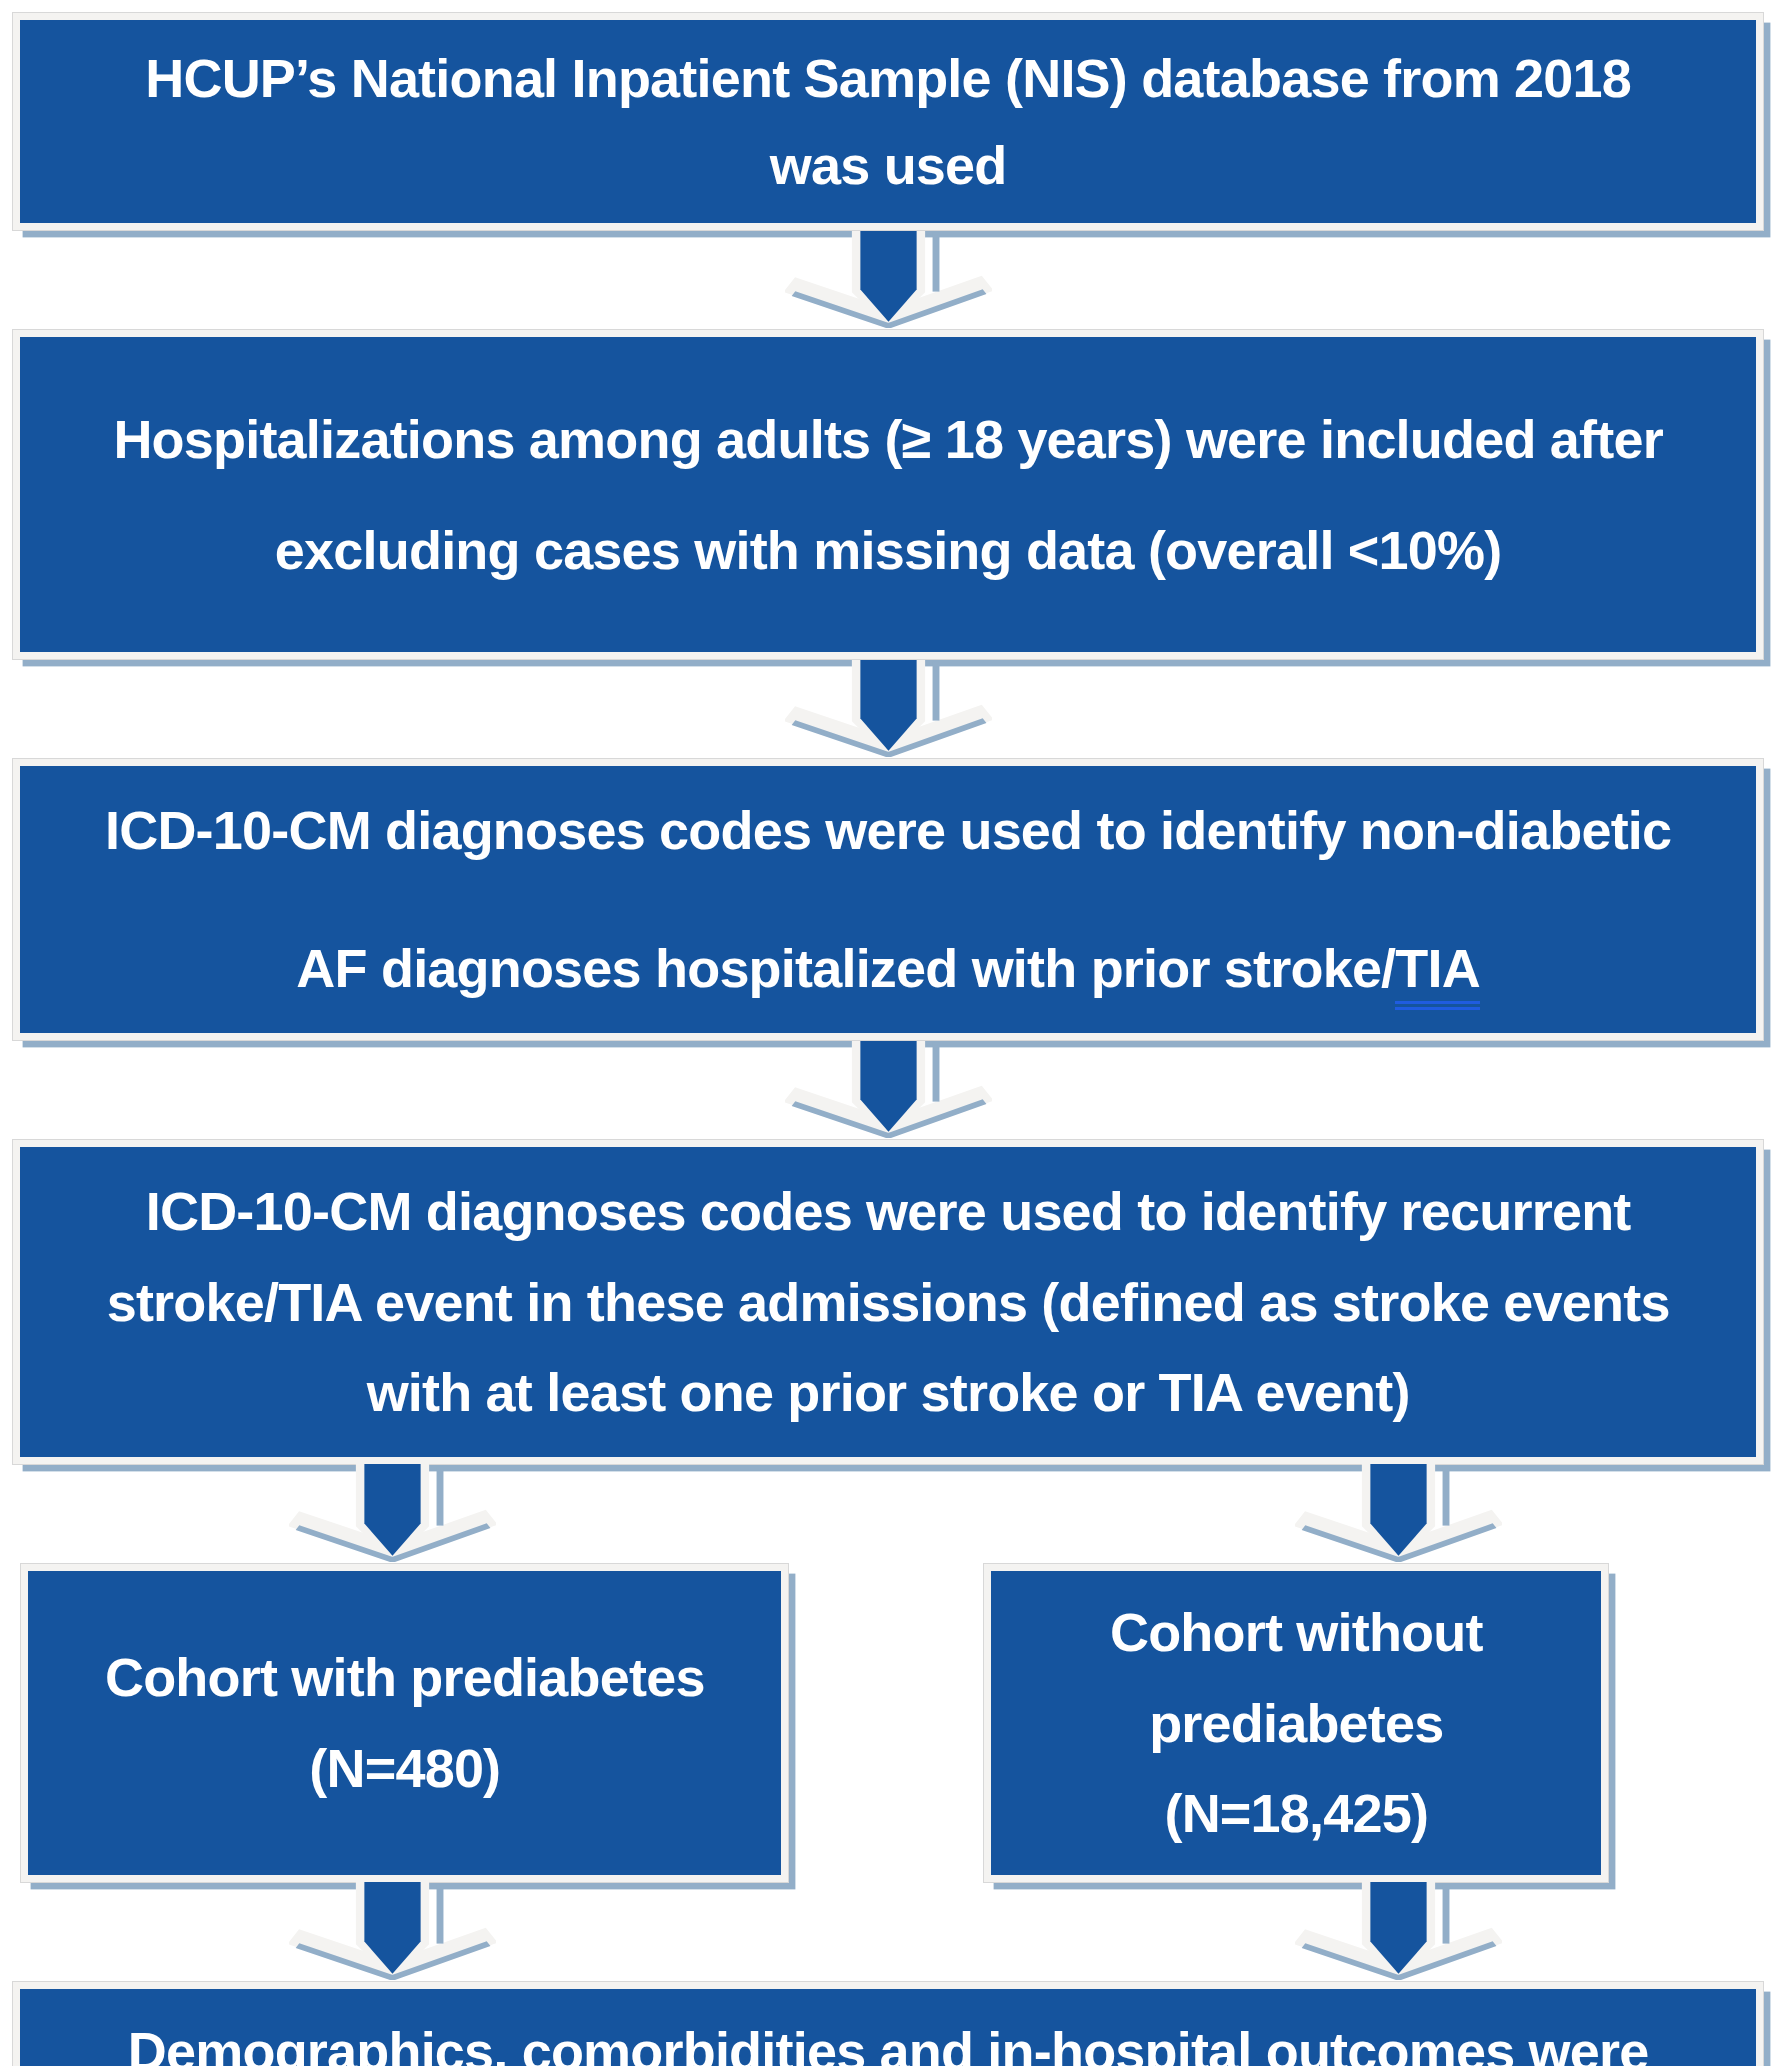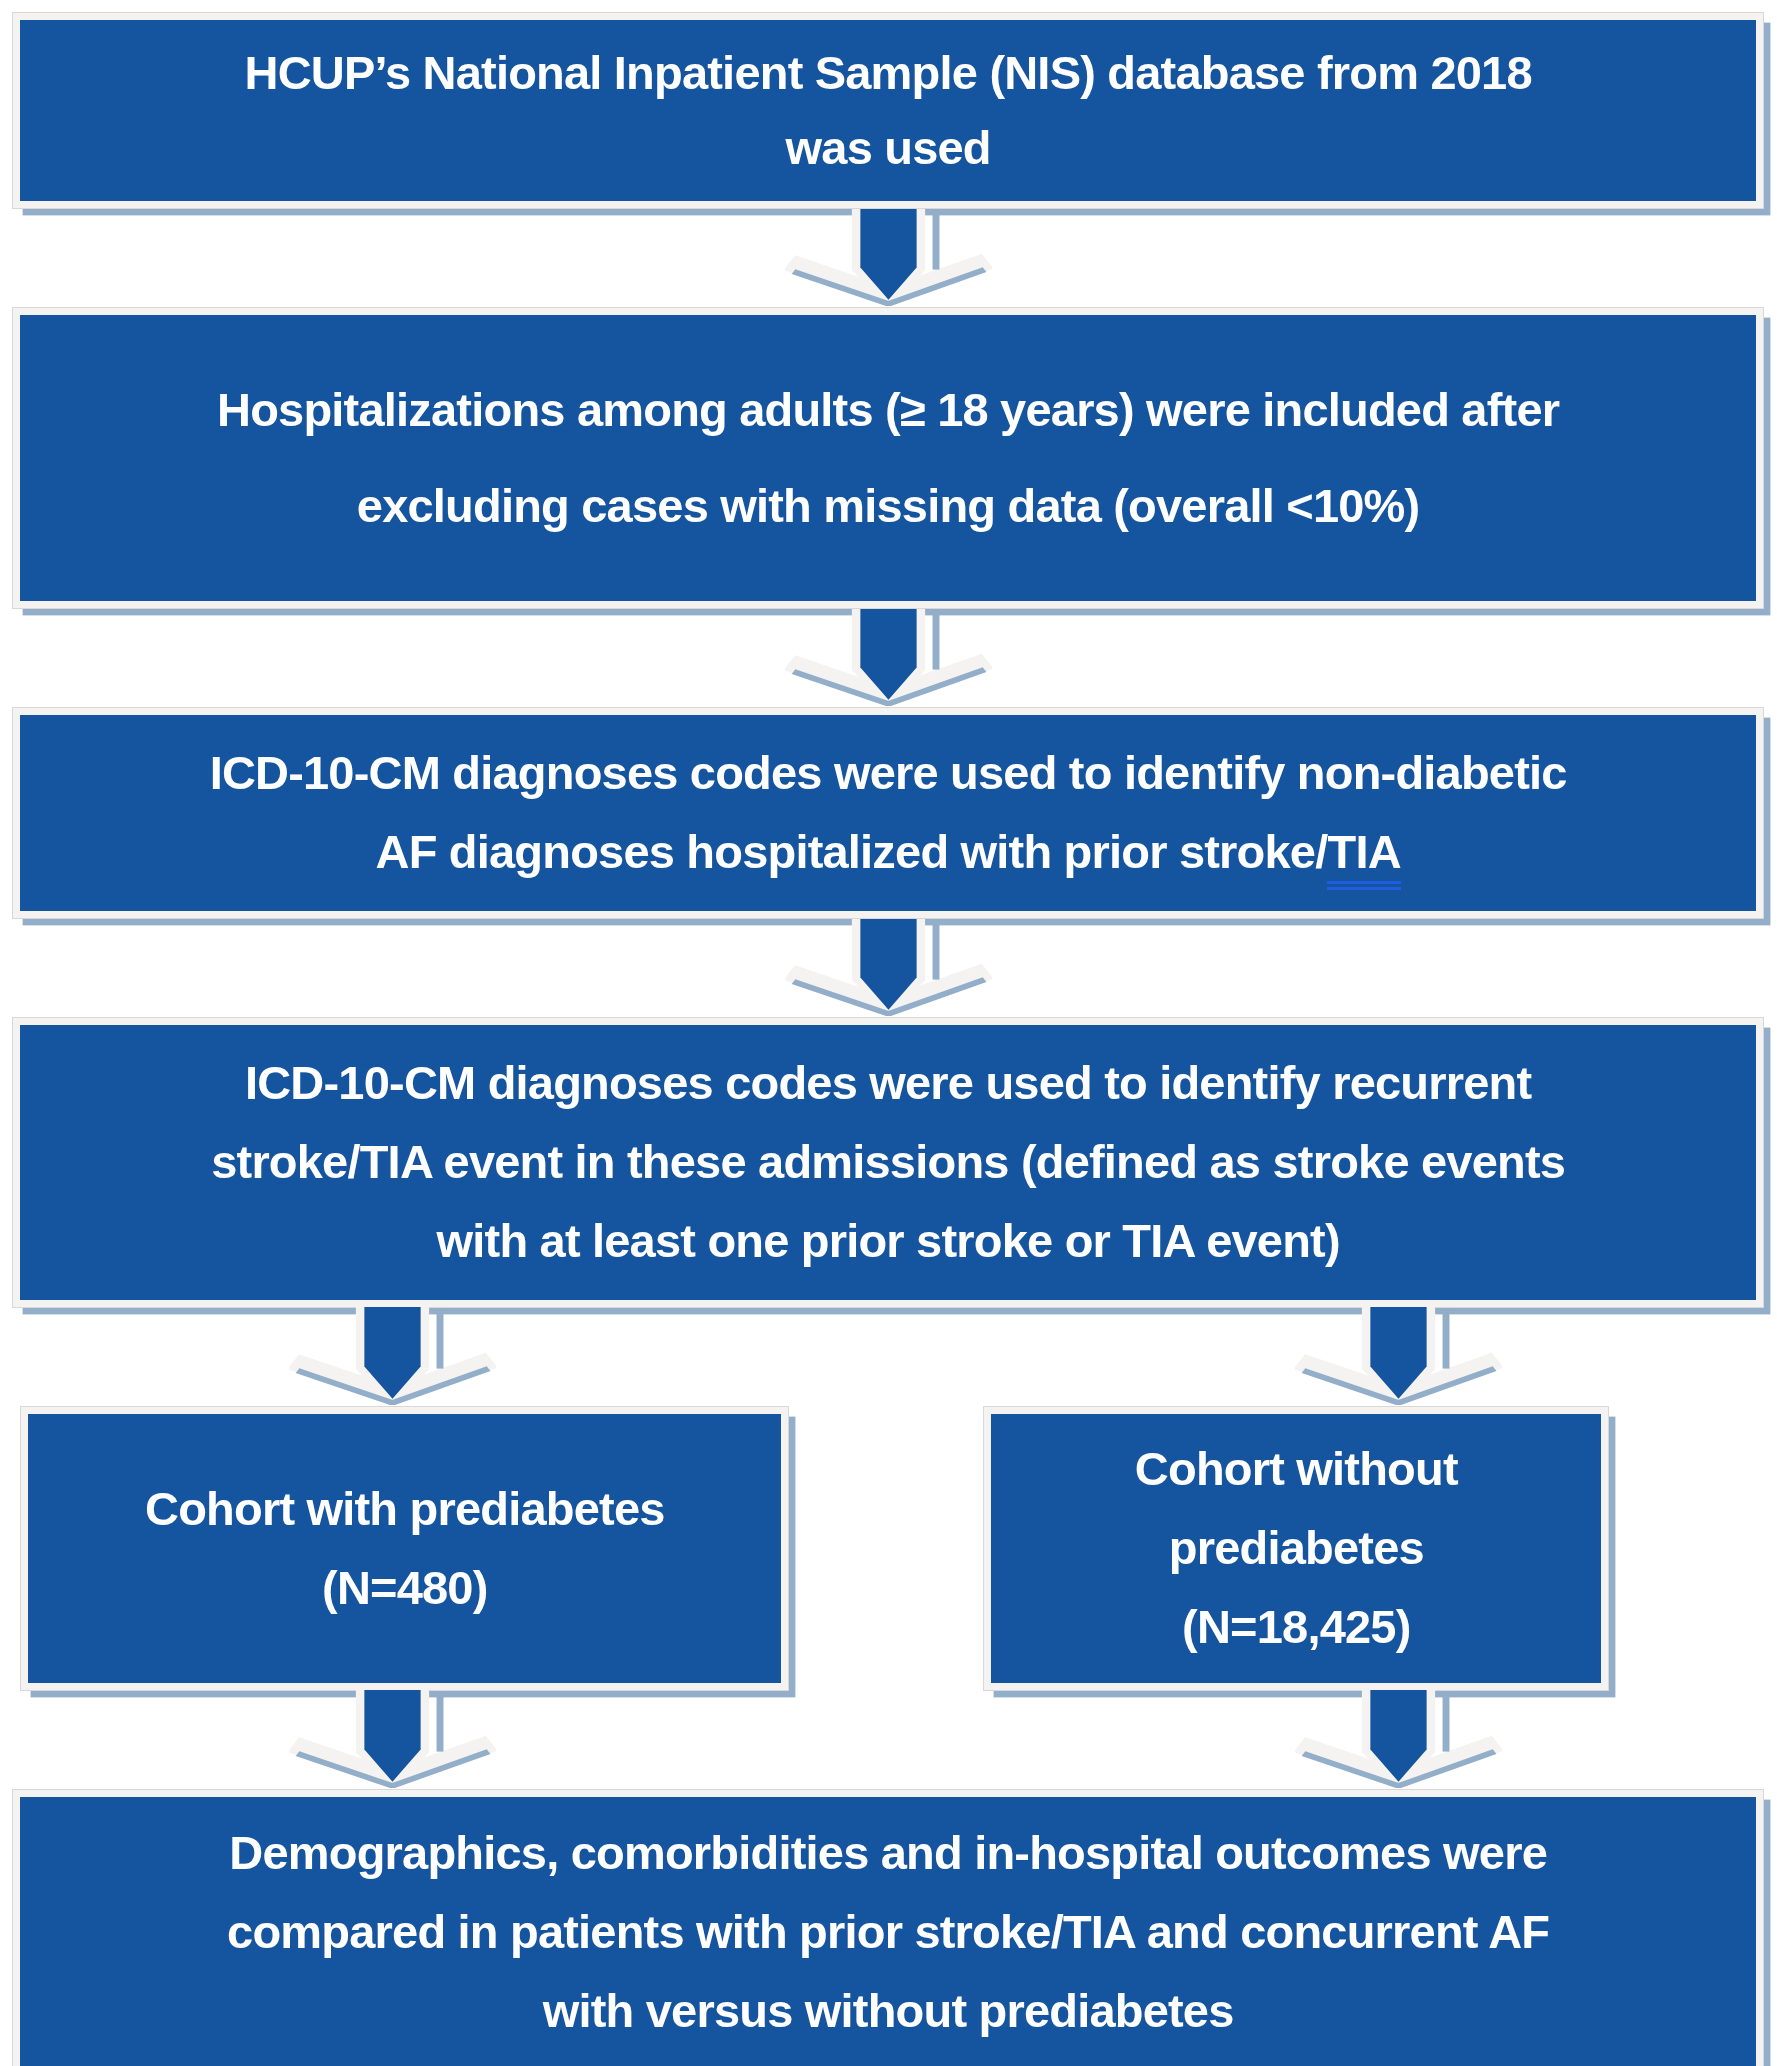--- a/index.html
+++ b/index.html
@@ -21,31 +21,31 @@
     overflow:hidden;
   }
   .box{
     background:var(--box-fill);
     border:7.4px solid var(--box-frame);
     outline:1.1px solid var(--outline);
     box-shadow:8.5px 8.5px 0 -1.1px var(--shadow);
     color:var(--text);
     font-weight:bold;
     text-align:center;
-    font-size:47px;
+    font-size:54px;
     letter-spacing:-0.8px;
     display:flex;flex-direction:column;justify-content:center;
   }
   .box-text{white-space:pre-line;}
   .lh-tight{line-height:1.60;}
   .lh-airy{line-height:2.05;}
   .lh-three{line-height:1.68;}
   .pad-box1{padding:15px 32px;}
   .pad-box2{padding:47px 22px;}
-  .pad-box3{padding:19px 32px;}
+  .pad-box3{padding:19px 32px;gap:47px;}
   .pad-box6{padding:17px 32px;}
   .pad-cohort{padding:16px 21px;}
   .arrow-row{height:100px;display:flex;justify-content:center;align-items:flex-start;}
   svg.arrow{width:207px;height:98px;display:block;}
   .split-row{height:100px;position:relative;}
   .split-row .arrow-left{position:absolute;left:276px;top:0;}
   .split-row .arrow-right{position:absolute;left:1282px;top:0;}
   .cohort-row{display:flex;align-items:stretch;}
   .cohort-left{width:767px;margin-left:8px;}
   .cohort-right{width:624px;margin-left:196px;}

